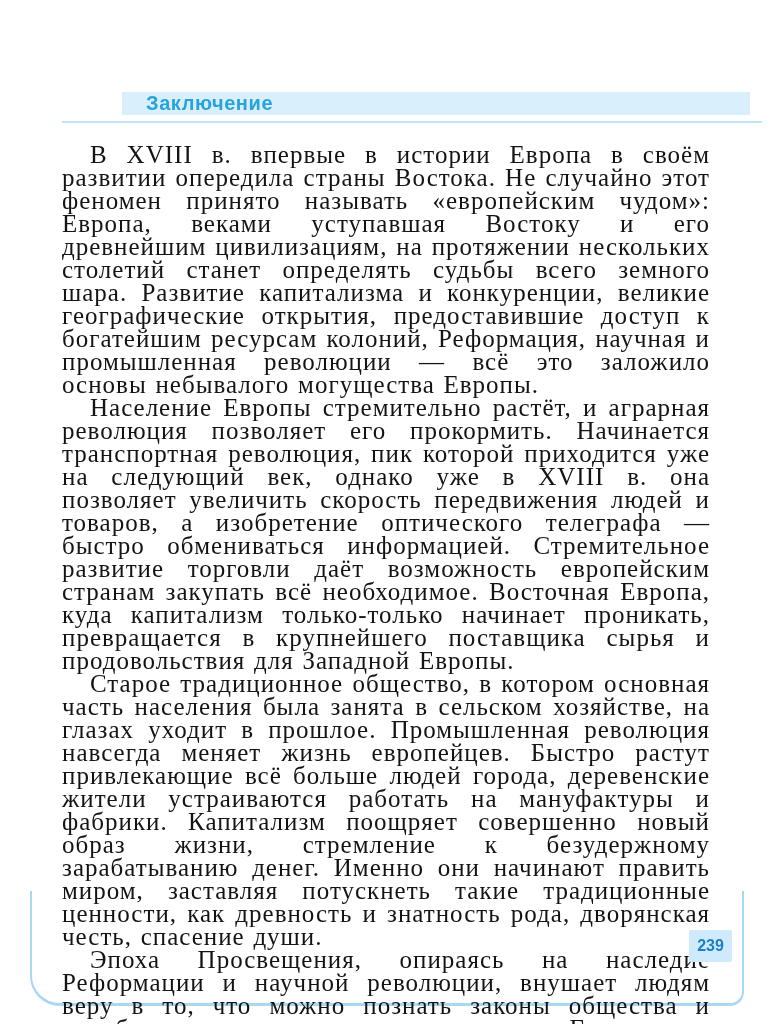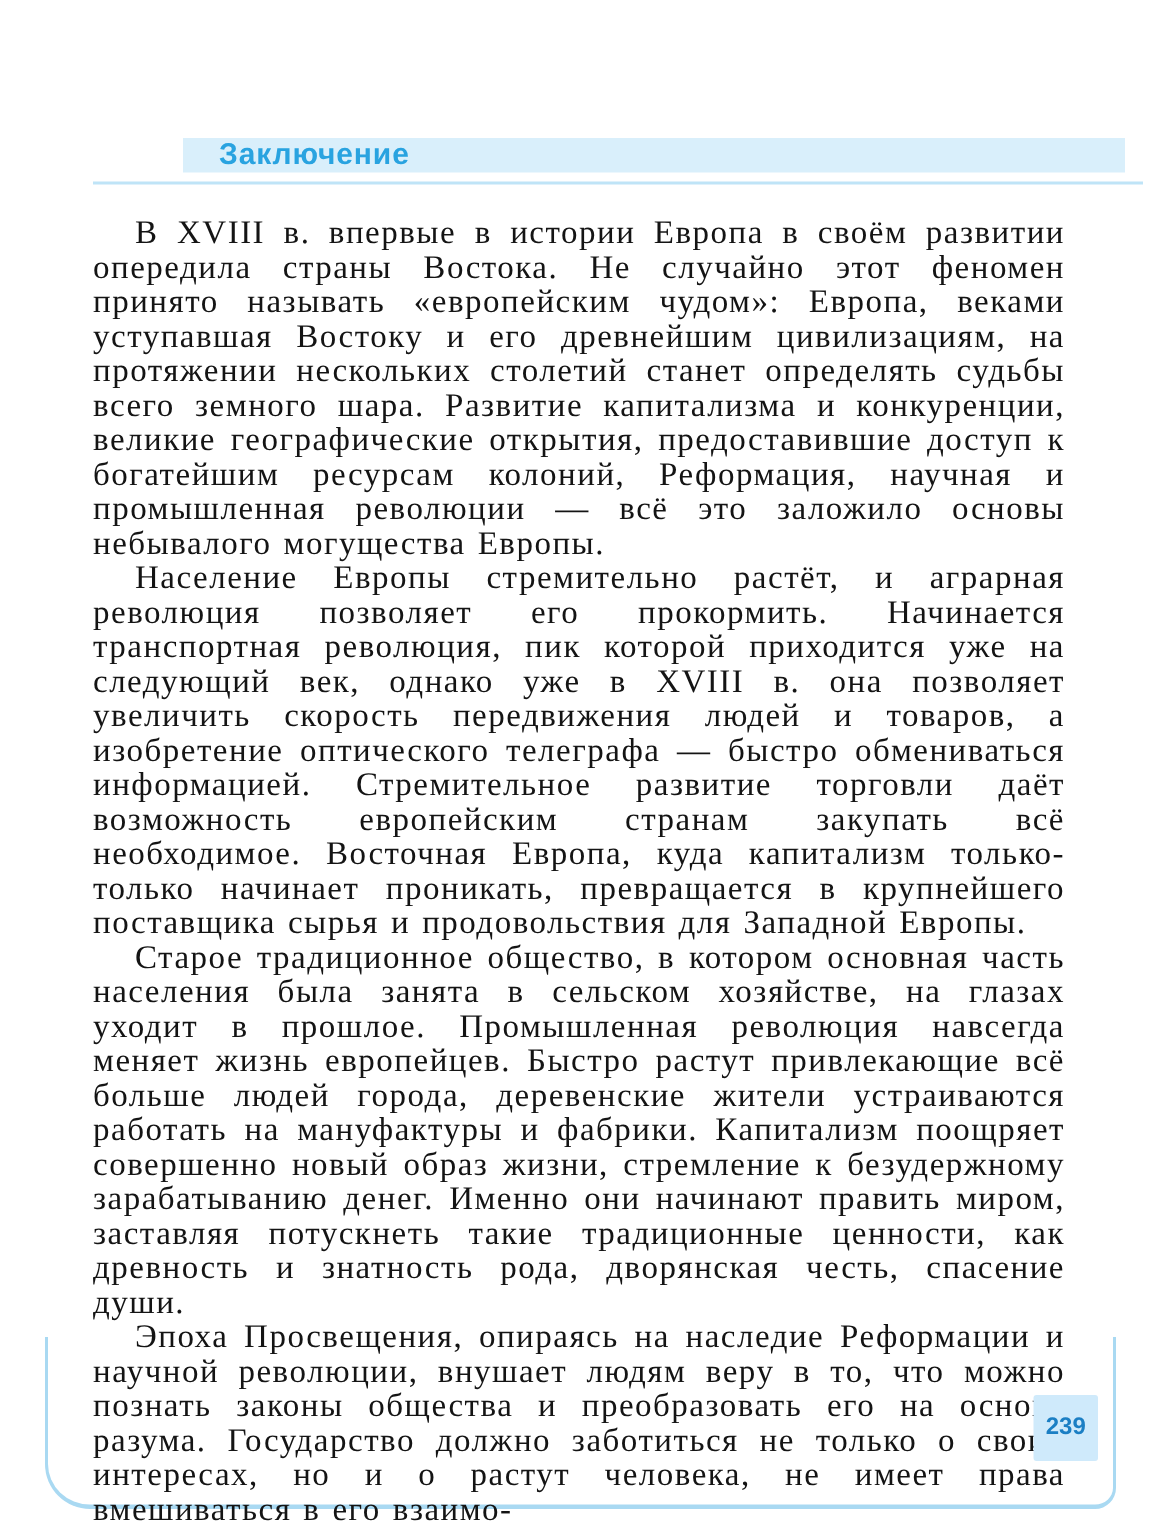--- a/index.html
+++ b/index.html
@@ -70,31 +70,31 @@
     position: absolute;
     left: 62px;
     top: 143px;
     width: 648px;
     color: var(--body_text, #141414);
   }
   .content p {
     margin: 0;
     text-indent: 28px;
     text-align: justify;
-    font-size: 22px;
+    font-size: 25px;
     line-height: 23px;
     letter-spacing: 1px;
     word-spacing: 1.5px;
   }
   .page-number {
     position: absolute;
     right: 38px;
     top: 930px;
     width: 43px;
-    height: 44px;
+    height: 32px;
     background: var(--badge_bg, #cfeafb);
     border-radius: 2px;
     display: flex;
     align-items: center;
     justify-content: center;
   }
   .page-number span {
     font-family: "Liberation Sans", sans-serif;
     font-weight: bold;
     font-size: 16px;

